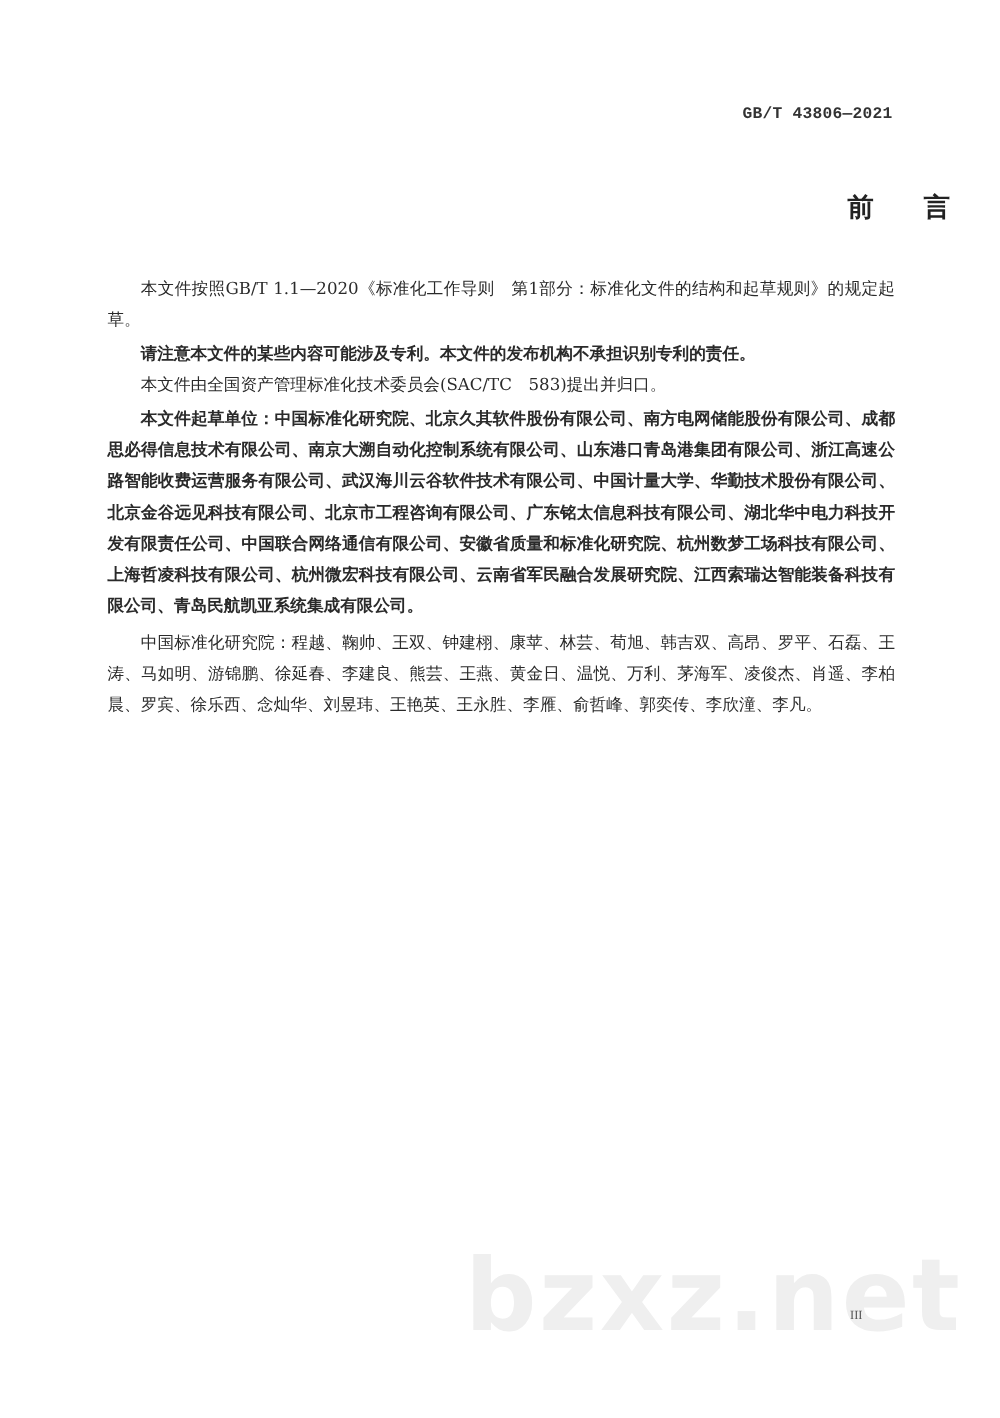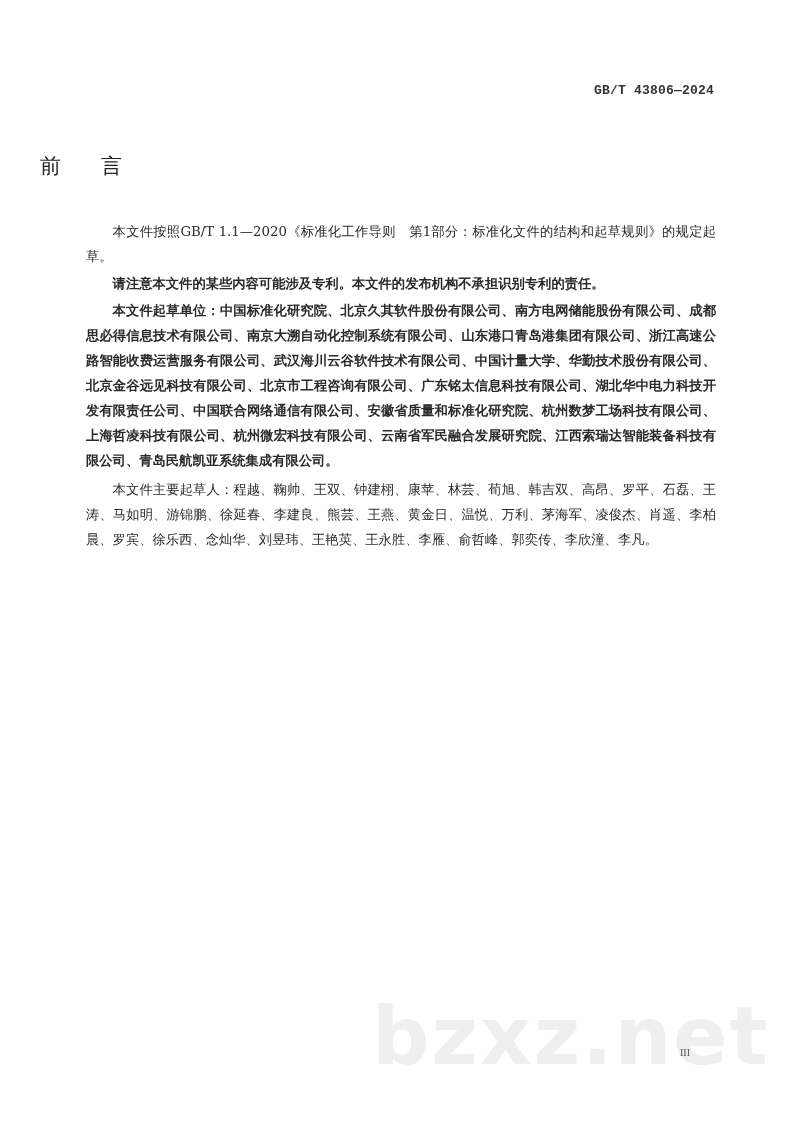--- a/index.html
+++ b/index.html
@@ -6,22 +6,22 @@
   body {
     width: 800px; height: 1134px; background: #ffffff; position: relative; overflow: hidden;
     font-family: "DejaVu Serif", "Liberation Serif", serif; color: #2a2a2a;
   }
   .std-code {
     position: absolute; top: 83px; right: 86px;
     font-family: "Liberation Mono", "DejaVu Sans Mono", monospace;
     font-size: 13px; font-weight: bold; color: #333; letter-spacing: 0.2px;
   }
   .title {
-    position: absolute; top: 152px; left: 0; width: 800px; text-align: left;
-    font-family: "DejaVu Sans", sans-serif; font-size: 21px; font-weight: normal; color: #222;
+    position: absolute; top: 152px; left: 0; width: 800px; text-align: right;
+    font-family: "DejaVu Sans", sans-serif; font-size: 21px; font-weight: bold; color: #222;
     letter-spacing: 40px; text-indent: 40px;
   }
   .content {
     position: absolute; top: 219px; left: 86px; width: 630px;
     font-size: 13.3px; line-height: 25px; text-align: justify;
   }
   .content p { margin: 0; text-indent: 2em; }
   .content p.gap { margin-top: 2px; font-weight: bold; }
   .content p.gap-lg { margin-top: 4px; }
   .watermark {
@@ -30,26 +30,27 @@
     color: #efefef; letter-spacing: 2px;
   }
   .page-num {
     position: absolute; left: 680px; top: 1047px;
     font-family: "Liberation Serif", serif; font-size: 10px; color: #555;
   }
 </style>
 </head>
 <body>
 
-<div class="std-code">GB/T  43806—2024</div>
+<div class="std-code">GB/T  43806—2021</div>
 
 <div class="title">前言</div>
 
 <div class="content">
   <p>本文件按照GB/T 1.1—2020《标准化工作导则　第1部分：标准化文件的结构和起草规则》的规定起草。</p>
   <p class="gap">请注意本文件的某些内容可能涉及专利。本文件的发布机构不承担识别专利的责任。</p>
+  <p>本文件由全国资产管理标准化技术委员会(SAC/TC　583)提出并归口。</p>
   <p class="gap">本文件起草单位：中国标准化研究院、北京久其软件股份有限公司、南方电网储能股份有限公司、成都思必得信息技术有限公司、南京大溯自动化控制系统有限公司、山东港口青岛港集团有限公司、浙江高速公路智能收费运营服务有限公司、武汉海川云谷软件技术有限公司、中国计量大学、华勤技术股份有限公司、北京金谷远见科技有限公司、北京市工程咨询有限公司、广东铭太信息科技有限公司、湖北华中电力科技开发有限责任公司、中国联合网络通信有限公司、安徽省质量和标准化研究院、杭州数梦工场科技有限公司、上海哲凌科技有限公司、杭州微宏科技有限公司、云南省军民融合发展研究院、江西索瑞达智能装备科技有限公司、青岛民航凯亚系统集成有限公司。</p>
-  <p class="gap-lg">本文件主要起草人：程越、鞠帅、王双、钟建栩、康苹、林芸、荀旭、韩吉双、高昂、罗平、石磊、王涛、马如明、游锦鹏、徐延春、李建良、熊芸、王燕、黄金日、温悦、万利、茅海军、凌俊杰、肖遥、李柏晨、罗宾、徐乐西、念灿华、刘昱玮、王艳英、王永胜、李雁、俞哲峰、郭奕传、李欣潼、李凡。</p>
+  <p class="gap-lg">中国标准化研究院：程越、鞠帅、王双、钟建栩、康苹、林芸、荀旭、韩吉双、高昂、罗平、石磊、王涛、马如明、游锦鹏、徐延春、李建良、熊芸、王燕、黄金日、温悦、万利、茅海军、凌俊杰、肖遥、李柏晨、罗宾、徐乐西、念灿华、刘昱玮、王艳英、王永胜、李雁、俞哲峰、郭奕传、李欣潼、李凡。</p>
 </div>
 
 <div class="watermark">bzxz.net</div>
 
 <div class="page-num">III</div>
 
 </body></html>

